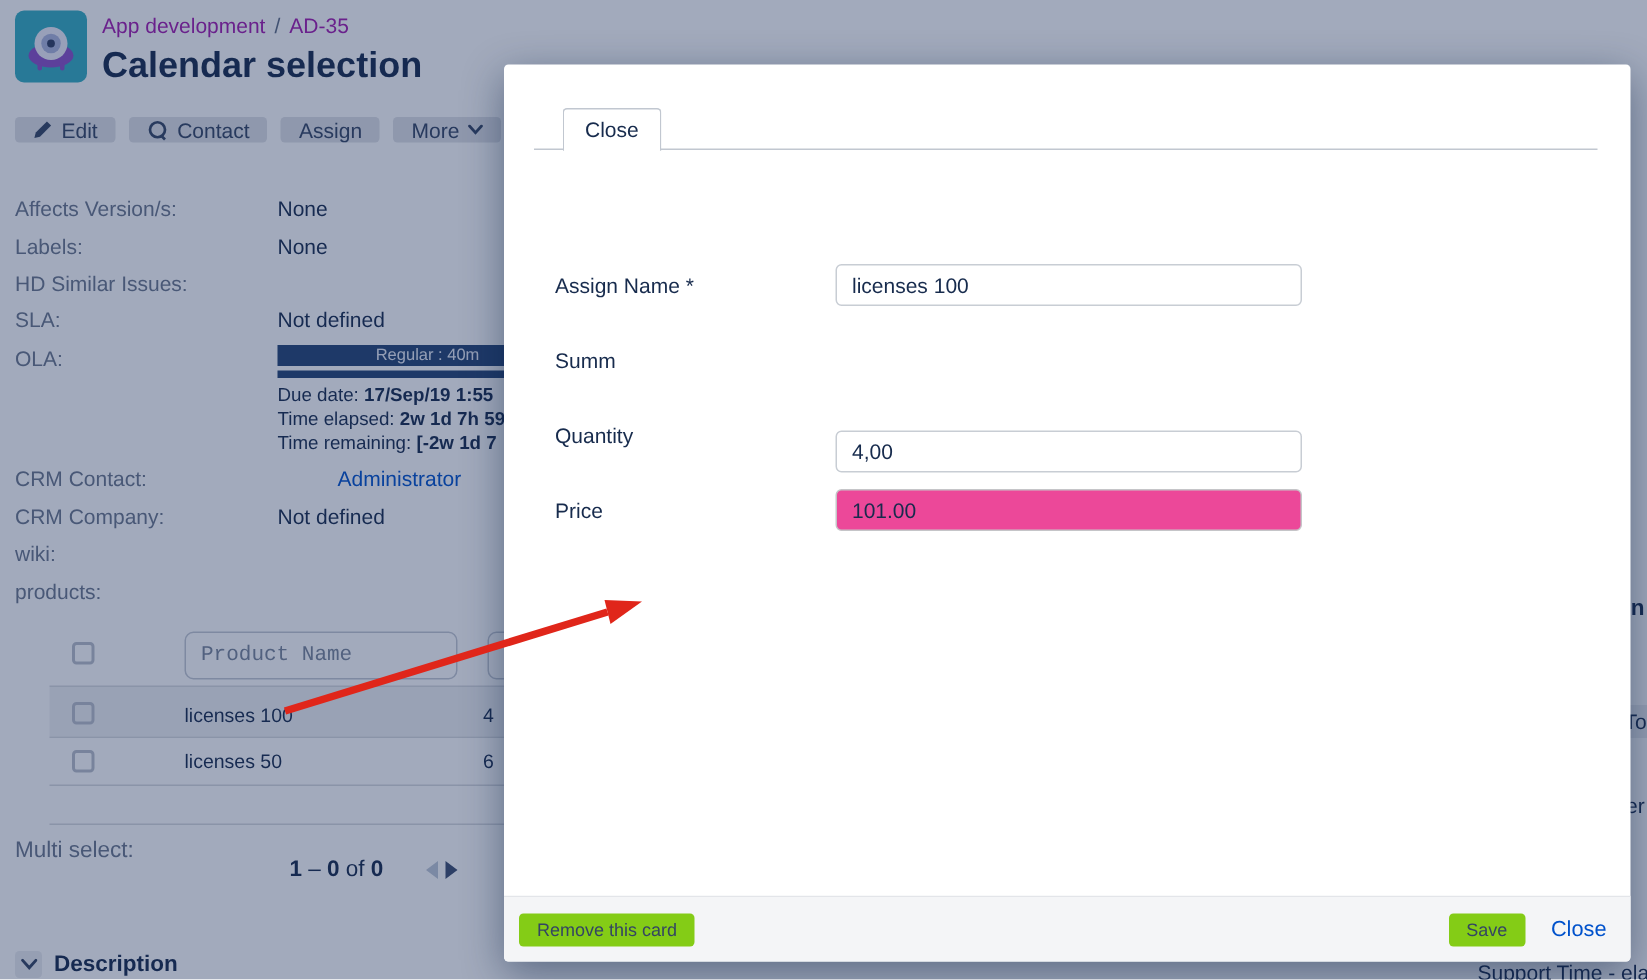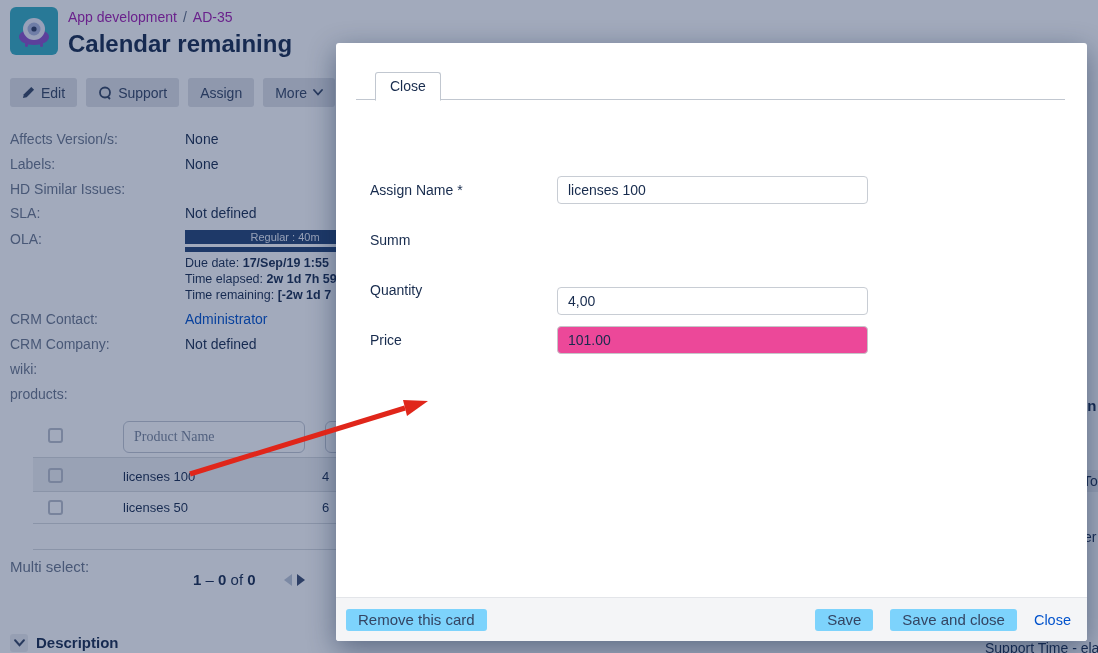--- a/index.html
+++ b/index.html
@@ -14,44 +14,44 @@
   .logo {
     left:10px; top:7px; width:48px; height:48px; border-radius:6px;
     background:#35aec2; display:flex; align-items:center; justify-content:center;
   }
   .breadcrumb { left:68px; top:9px; font-size:14px; }
   .breadcrumb a { color:#a21caf; text-decoration:none; }
   .breadcrumb .sep { color:#5e6c84; margin:0 6px; }
   .page-title { left:68px; top:30px; font-size:24px; font-weight:bold; color:#172b4d; }
   .toolbar { left:10px; top:78px; display:flex; gap:9px; }
   .tb-btn {
-    height:29px; padding:0 12px; border:none; border-radius:3px;
+    height:17px; padding:0 12px; border:none; border-radius:3px;
     background:#dfe1e6; color:#344563; font-size:14px; font-family:inherit;
     display:inline-flex; align-items:center; gap:6px; cursor:pointer;
   }
   .field-label { left:10px; width:168px; font-size:14px; color:#6b778c; }
   .field-value { left:185px; font-size:14px; color:#172b4d; }
-  .field-value a { color:#0052cc; text-decoration:none; }
+  .field-value a { color:#0052cc; text-decoration:none;margin-left:40px; }
   .ola-bar {
     left:185px; top:230px; width:200px; height:14px; background:#234473;
     display:flex; align-items:center; justify-content:center;
   }
   .ola-bar span { font-size:11px; color:#e8ecf5; }
   .ola-bar2 { left:185px; top:247px; width:200px; height:5px; background:#234473; }
   .ola-times { left:185px; top:255px; font-size:12.5px; line-height:16px; color:#172b4d; white-space:nowrap; }
   .ola-times b { font-weight:bold; }
   
   .hline { left:33px; width:467px; height:1px; background:#d7dade; }
   .row-hl { left:33px; top:458px; width:467px; height:33px; background:rgba(9,30,66,0.06); }
   .cbx {
     width:15px; height:15px; border:2px solid #b9bfca; border-radius:3px; background:transparent;
   }
   .filter-input {
     height:32px; border:1px solid #c3c9d3; border-radius:6px; background:transparent;
-    font-family:Liberation Serif, serif; font-size:14px; color:#172b4d; padding:0 10px;
+    font-family:Liberation Mono, monospace; font-size:14px; color:#172b4d; padding:0 10px;
   }
   .filter-input::placeholder { color:#7a869a; }
   .cell-text { font-size:13px; color:#172b4d; }
   .multi-label { left:10px; top:558px; font-size:15px; color:#6b778c; }
   .pager { left:193px; top:571px; font-size:15px; color:#172b4d; }
   .pager b { font-weight:bold; }
   .pg-arrow { top:574px; width:0; height:0; border-top:6px solid transparent; border-bottom:6px solid transparent; }
   .pg-prev { left:284px; border-right:8px solid #bfc8d7; }
   .pg-next { left:297px; border-left:8px solid #3c4d70; }
   .desc-chev {
@@ -84,22 +84,22 @@
     border:1px solid #c8cdd4; border-radius:4px; padding:0 10px;
     font-family:inherit; font-size:14px; color:#172b4d; background:#fff;
   }
   .frm-input:disabled { background:#ec4899; border-color:#c5c5c8; color:#172b4d; opacity:1; }
   .modal-footer {
     position:absolute; left:0; right:0; bottom:0; height:44px; background:#f4f5f7;
     border-top:1px solid #e3e5e9; border-radius:0 0 3px 3px;
     display:flex; align-items:center; padding:0 16px 0 10px; gap:17px;
   }
   .m-btn {
-    height:22px; padding:0 12px; border:none; border-radius:3px; background:#7dd3fc;
-    color:#344563; font-family:inherit; font-size:15px; cursor:pointer;
+    height:22px; padding:0 12px; border:none; border-radius:3px; background:#84cc16;
+    color:#344563; font-family:inherit; font-size:12px; cursor:pointer;
   }
   .spacer { flex:1; }
   .close-link { color:#0052cc; font-size:14.5px; font-weight:500; text-decoration:none; cursor:pointer; }
   
   .arrow-layer { position:absolute; inset:0; z-index:30; pointer-events:none; }
 </style>
 </head>
 <body>
 
 <div class="page">
@@ -112,35 +112,35 @@
       <circle cx="20" cy="18" r="11" fill="#efeffa"></circle>
       <circle cx="20" cy="18" r="6.5" fill="#aab4dd"></circle>
       <circle cx="20" cy="18" r="2.6" fill="#303c62"></circle>
     </svg>
   </div>
 
   <div class="abs breadcrumb">
     <a href="#">App development</a><span class="sep">/</span><a href="#">AD-35</a>
   </div>
 
-  <div class="abs page-title">Calendar remaining</div>
+  <div class="abs page-title">Calendar selection</div>
 
   <div class="abs toolbar">
     <button class="tb-btn">
       <svg width="13" height="13" viewBox="0 0 14 14">
           <path d="M1 13 L2 9 L10 1 L13 4 L5 12 Z" fill="#344563"></path>
         </svg>
       <span>Edit</span>
     </button>
     <button class="tb-btn">
       <svg width="14" height="14" viewBox="0 0 14 14">
           <circle cx="7" cy="6.5" r="5" fill="none" stroke="#344563" stroke-width="1.8"></circle>
           <path d="M9.5 10.5 L12 13" stroke="#344563" stroke-width="1.8"></path>
         </svg>
-      <span>Support</span>
+      <span>Contact</span>
     </button>
     <button class="tb-btn">
       <span>Assign</span>
     </button>
     <button class="tb-btn">
       <span>More</span>
       <svg width="10" height="7" viewBox="0 0 10 7">
           <path d="M1 1 L5 5.5 L9 1" fill="none" stroke="#344563" stroke-width="1.8" stroke-linecap="round"></path>
         </svg>
     </button>
@@ -235,21 +235,20 @@
   <div class="frm-label" style="top:239px">Quantity</div>
   <input class="frm-input" style="top: 244px;" value="4,00">
 
   <div class="frm-label" style="top:289px">Price</div>
   <input class="frm-input" style="top: 283px;" disabled="" value="101.00">
 
   <div class="modal-footer">
     <button class="m-btn">Remove this card</button>
     <div class="spacer"></div>
     <button class="m-btn">Save</button>
-    <button class="m-btn">Save and close</button>
     <a class="close-link">Close</a>
   </div>
 </div>
 
 <svg class="arrow-layer" width="1098" height="653" viewBox="0 0 1098 653">
   <line x1="190" y1="474" x2="405" y2="408" stroke="#e0261a" stroke-width="5"></line>
   <polygon points="428,401 407,416 403,400" fill="#e0261a"></polygon>
 </svg>
 
 </body></html>

